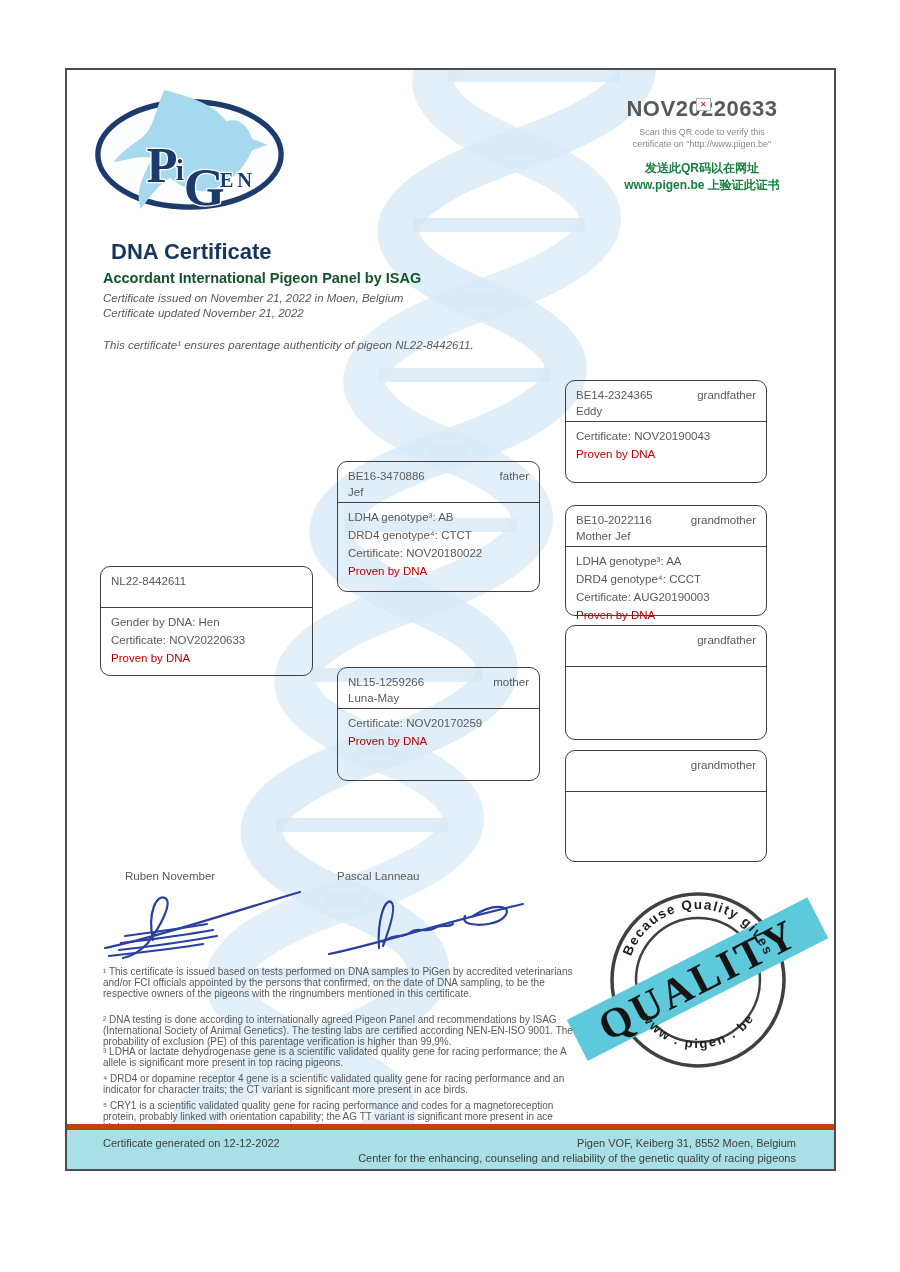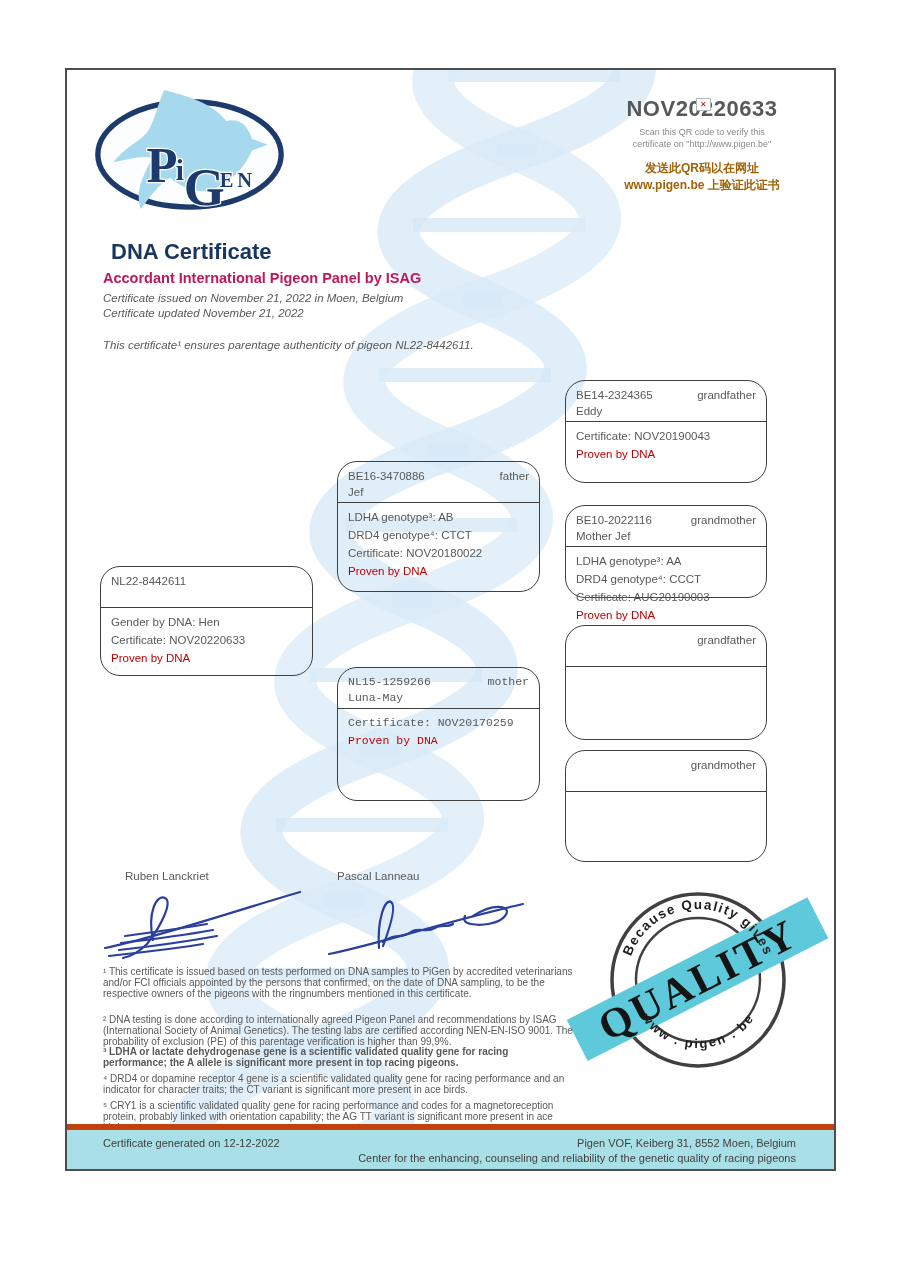--- a/index.html
+++ b/index.html
@@ -16,55 +16,55 @@
   
   .logo { left:92px; top:86px; width:195px; height:132px; }
 
   
   .titleblock { left:578px; top:96px; width:248px; text-align:center; }
   .cert-no { position:relative; font-size:22px; font-weight:bold; letter-spacing:0.5px; color:#57585a; }
   .broken-img { position:absolute; left:118px; top:2px; width:15px; height:13px; background:#fff;
                 border:1px solid #b5b5b5; font-size:8px; line-height:11px; color:#c00000;
                 text-align:center; font-weight:bold; }
   .scan-note { margin-top:4px; font-size:9px; line-height:12px; color:#8a8a8a; }
-  .zh-note { margin-top:10px; font-size:12px; line-height:17px; font-weight:bold; color:#a16207; }
+  .zh-note { margin-top:10px; font-size:12px; line-height:17px; font-weight:bold; color:#15803d; }
 
   
   .h1 { left:103px; top:239px; font-size:22px; font-weight:bold; color:#17365d;margin-left:8px; }
-  .h2 { left:103px; top:270px; font-size:14.5px; font-weight:bold; color:#be185d; }
+  .h2 { left:103px; top:270px; font-size:14.5px; font-weight:bold; color:#14532d; }
   .meta { left:103px; font-size:11.5px; color:#595959; line-height:15px;font-style:italic; }
 
   
-  .pbox { position:absolute; z-index:2; border:1.5px solid #3f3f3f; border-radius:20px;
+  .pbox { position:absolute; z-index:2; border:1.5px solid #3f3f3f; border-radius:10px;
           font-size:11.5px; color:#595959; }
   .pbox-head { padding:6px 10px 2px 10px; border-bottom:1.5px solid #3f3f3f; }
   .pbox-row1 { display:flex; justify-content:space-between; line-height:16px; }
   .pbox-name { line-height:16px; min-height:16px; }
   .pbox-body { padding:5px 10px; }
   .bl { line-height:18px; min-height:18px; }
   .red { color:#c00000; }
 
   #box-gf-p { left:565px; top:380px; width:202px; height:103px; }
   #box-father { left:337px; top:461px; width:203px; height:131px; }
-  #box-gm-p { left:565px; top:505px; width:202px; height:93px; }
+  #box-gm-p { left:565px; top:505px; width:202px; height:111px; }
   #box-subject { left:100px; top:566px; width:213px; height:110px; }
   #box-gf-m { left:565px; top:625px; width:202px; height:115px; }
-  #box-mother { left:337px; top:667px; width:203px; height:134px;font-family:Liberation Mono, monospace; }
+  #box-mother { left:337px; top:667px; width:203px; height:114px; }
   #box-gm-m { left:565px; top:750px; width:202px; height:112px; }
 
   
   .sig-name { font-size:11.5px; color:#595959; }
   #sig-name-left { left:125px; top:870px; }
   #sig-name-right { left:337px; top:870px; }
   #sig-left { left:95px; top:886px; }
   #sig-right { left:323px; top:886px; }
 
   
   .fn { left:103px; width:470px; font-size:10px; line-height:10.8px; color:#595959; }
-  #fn1 { top:967px; } #fn2 { top:1007px;margin-top:8px; } #fn3 { top:1047px;font-weight:bold; } #fn4 { top:1074px; } #fn5 { top:1101px; }
+  #fn1 { top:967px; } #fn2 { top:1007px;margin-top:8px; } #fn3 { top:1047px; } #fn4 { top:1074px; } #fn5 { top:1101px; }
 
   
   .stamp { left:603px; top:885px; width:190px; height:190px; }
   .stamp svg { overflow:visible; }
 
   
   .footer { left:67px; top:1124px; width:767px; height:45px; background:#a9dfe6;
             border-top:6px solid #c2410c; font-size:11px; color:#3f3f3f; }
   .footer-row1 { display:flex; justify-content:space-between; padding:7px 38px 0 36px; }
   .footer-row2 { text-align:right; padding:3px 38px 0 0; }
@@ -220,21 +220,21 @@
     <div class="pbox-head">
       <div class="pbox-row1">
         <span></span>
         <span>grandmother</span>
       </div>
       <div class="pbox-name"></div>
     </div>
     <div class="pbox-body"></div>
   </div>
 
-  <div class="z sig-name" id="sig-name-left">Ruben Lanckriet</div>
+  <div class="z sig-name" id="sig-name-left">Ruben November</div>
   <div class="z sig-name" id="sig-name-right">Pascal Lanneau</div>
 
   <div class="z" id="sig-left">
     <svg width="220" height="75" viewBox="0 0 220 75" fill="none" stroke="#2b3f9e" stroke-width="2.2" stroke-linecap="round">
       <path d="M 10,62 C 60,52 130,28 205,6"></path>
       <path d="M 58,54 C 52,26 62,8 70,12 C 78,16 66,40 52,58 C 46,64 38,70 28,72"></path>
       <path d="M 30,50 C 60,46 90,42 112,38"></path>
       <path d="M 26,57 C 60,53 96,48 118,44"></path>
       <path d="M 24,64 C 60,60 100,54 122,50"></path>
       <path d="M 14,70 C 50,66 86,62 108,58"></path>

